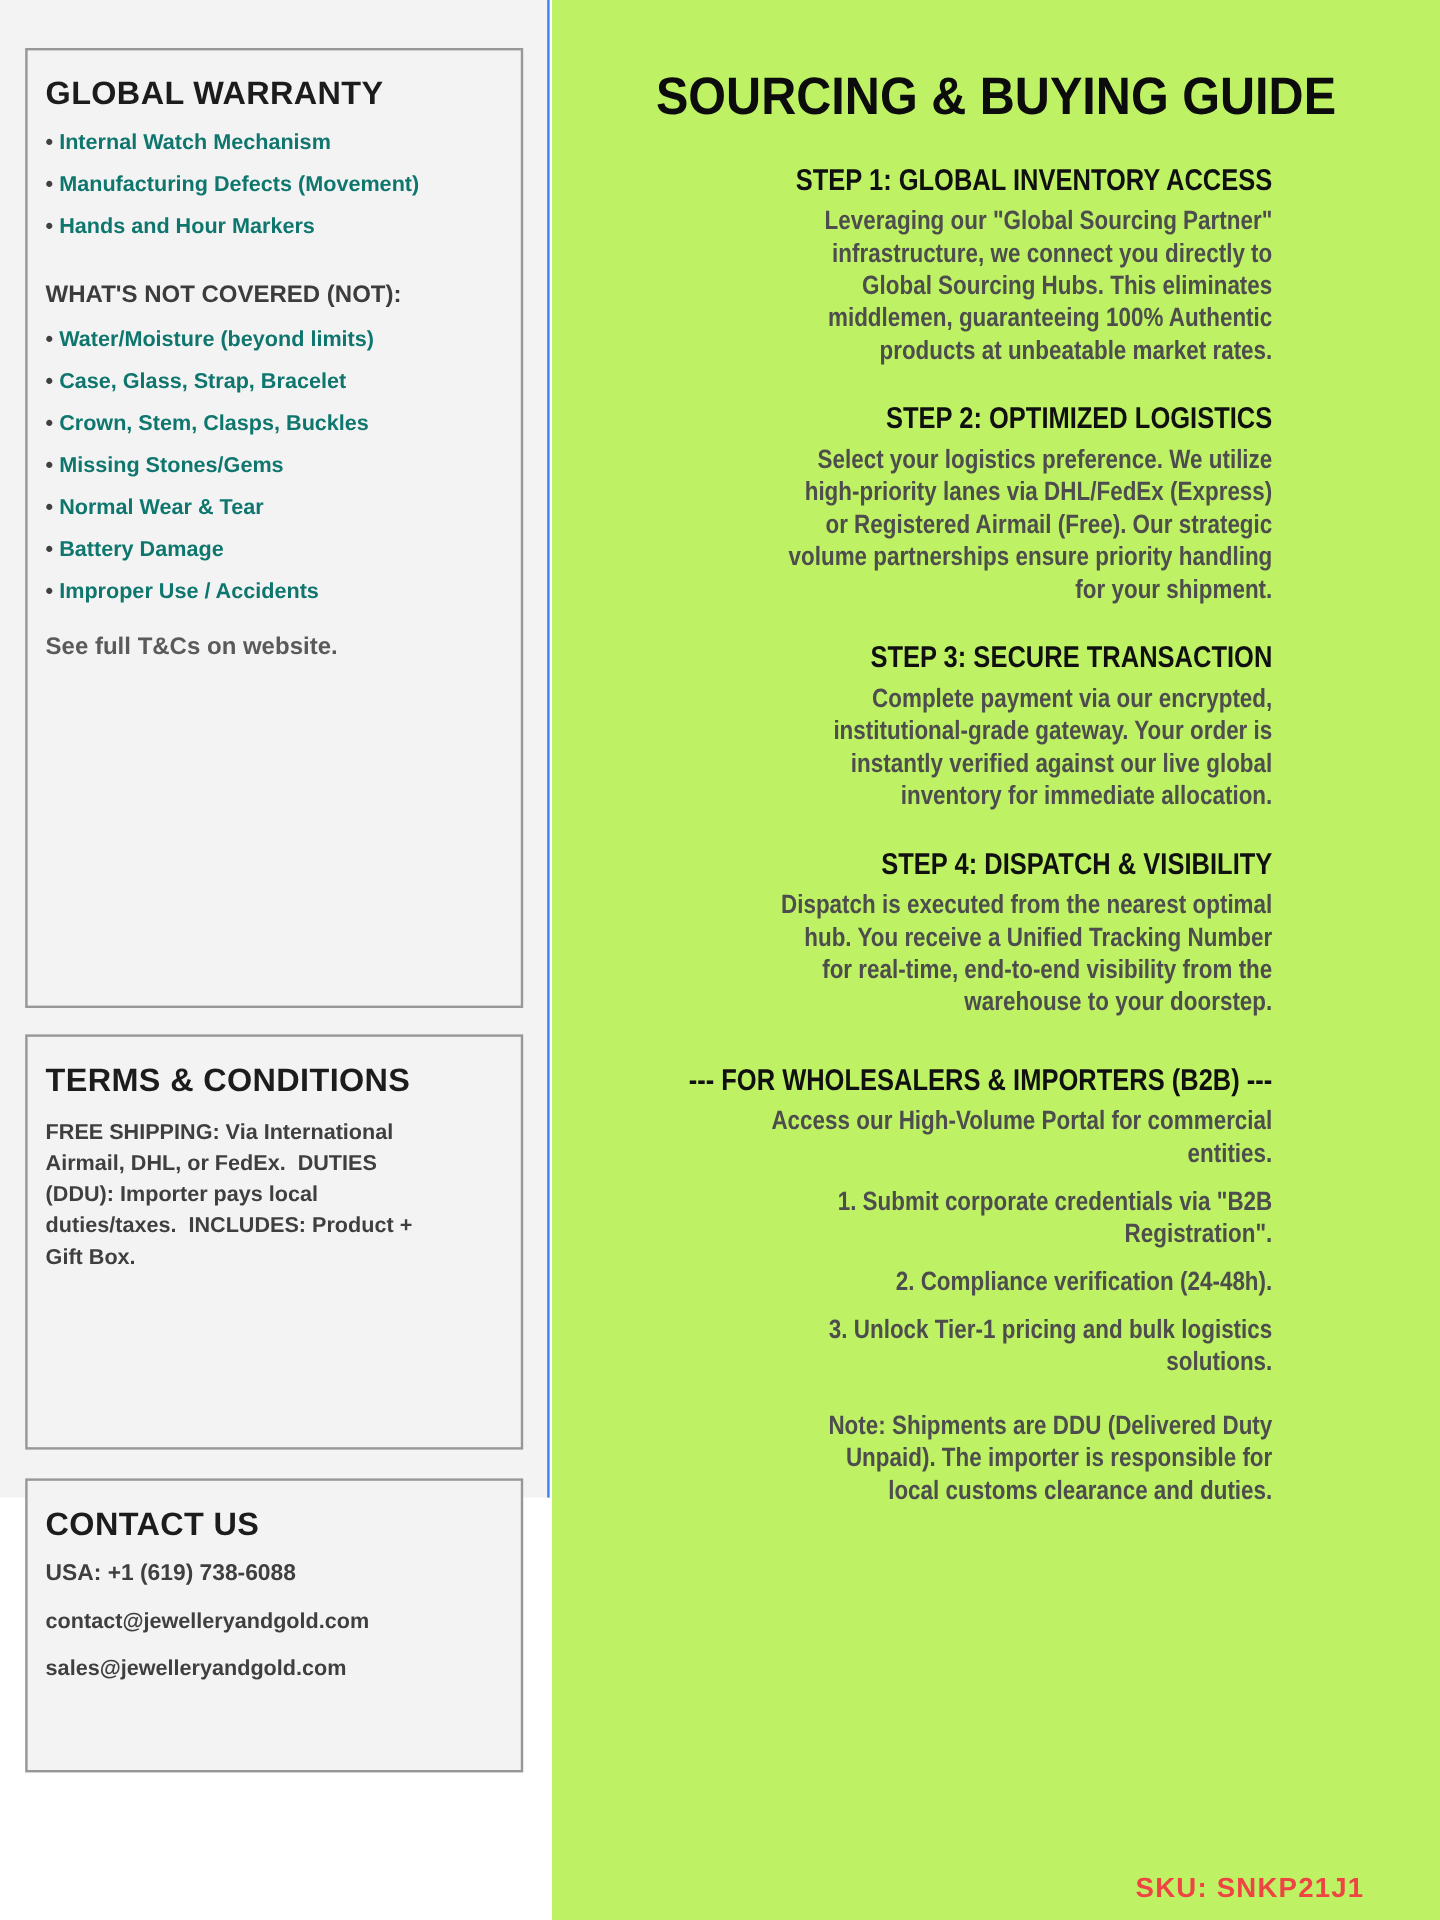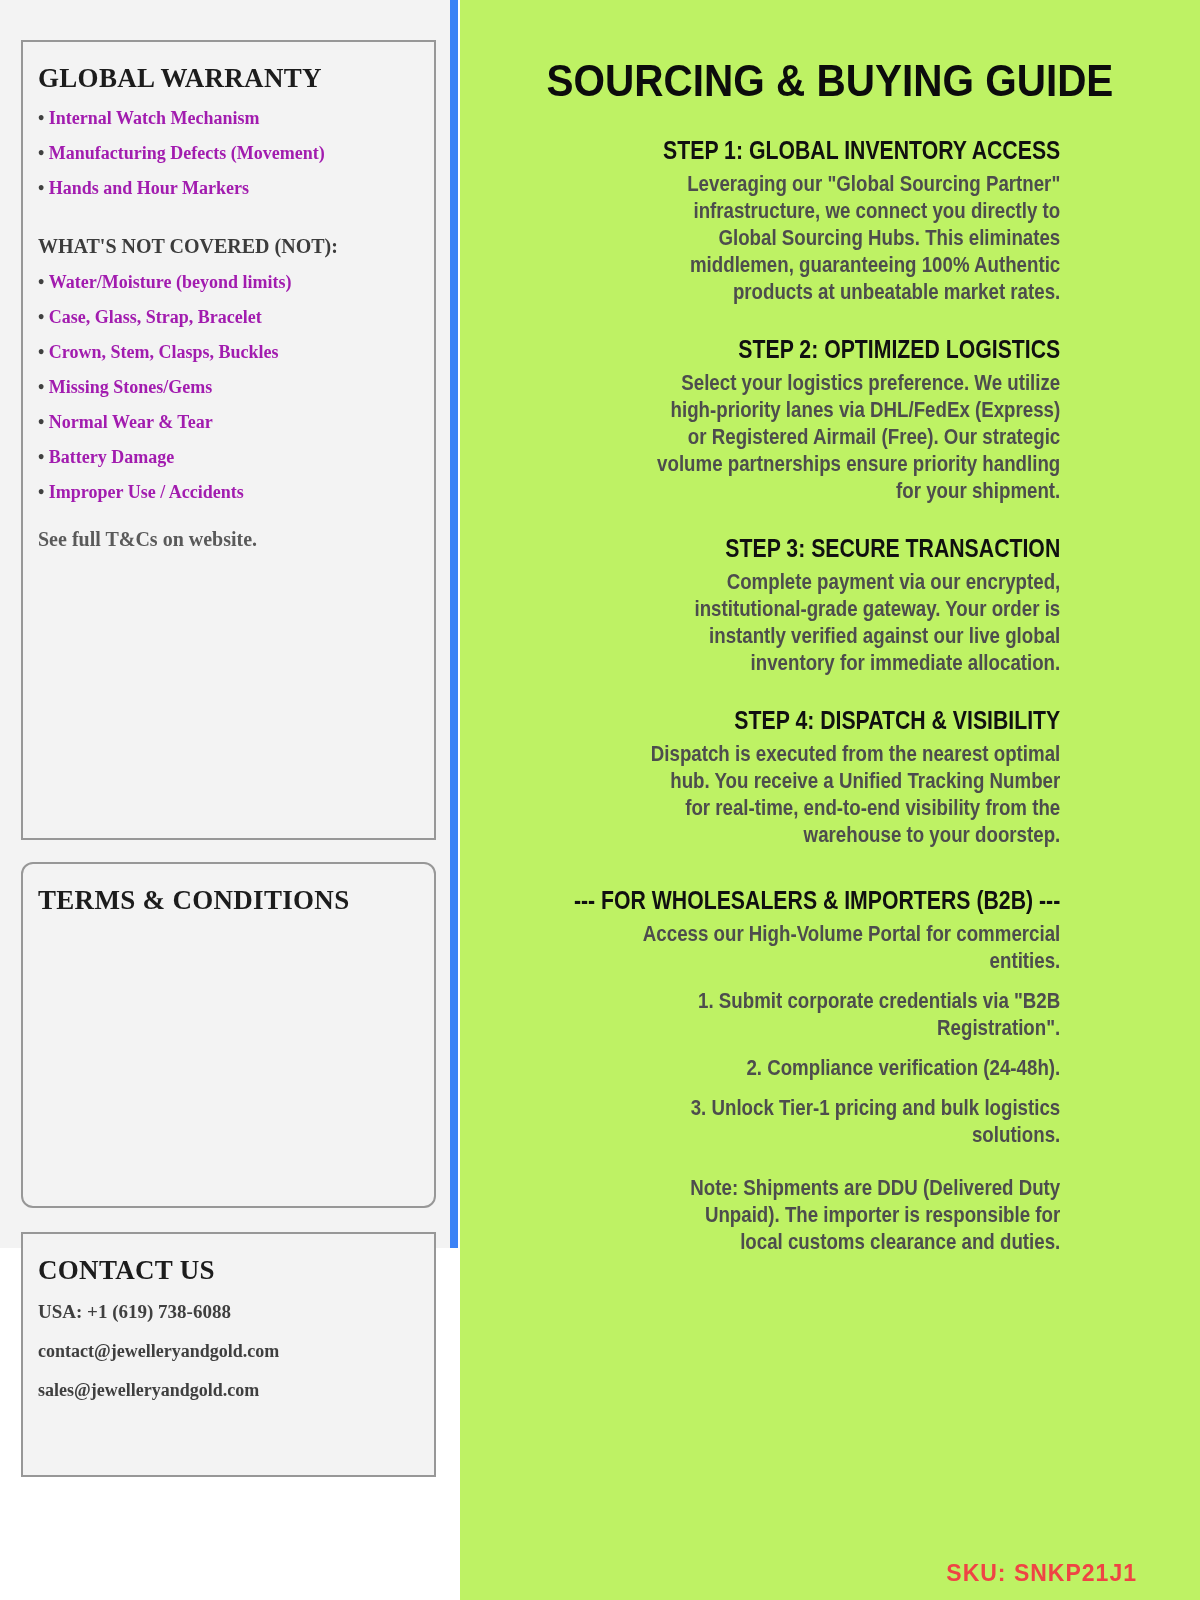--- a/index.html
+++ b/index.html
@@ -5,40 +5,40 @@
   html,body{margin:0;padding:0;}
   body{
     width:1200px;height:1600px;position:relative;overflow:hidden;
     background:#ffffff;
     font-family:"Liberation Sans", sans-serif;
     -webkit-font-smoothing:antialiased;
   }
   
   .sidebar{
     position:absolute;left:0;top:0;width:458px;height:1248px;
-    background:#f3f3f3;border-right:8px solid #3b82f6;box-sizing:border-box;font-family:Liberation Serif, serif;
+    background:#f3f3f3;border-right:2px solid #3b82f6;box-sizing:border-box;
   }
   .panel{
     position:absolute;left:21px;width:415px;box-sizing:border-box;
     border:2px solid #979797;background:#f3f3f3;padding:0 15px;
   }
   .panel-warranty{top:40px;height:800px;}
-  .panel-terms{top:862px;height:346px;border-radius:12px;}
+  .panel-terms{top:862px;height:346px;}
   .panel-contact{top:1232px;height:245px;}
   .panel-title{
     margin:20px 0 0 0;font-size:27px;font-weight:bold;color:#1c1c1c;
     letter-spacing:0.3px;line-height:32px;
   }
   .sub-heading{
     margin:13px 0 0 0;font-size:20px;font-weight:bold;color:#3c3c3c;line-height:24px;
   }
   .sub-heading.second{margin-top:36px;}
   ul.bullets{list-style:none;margin:14px 0 0 0;padding:0;}
   ul.bullets li{
-    font-size:18px;font-weight:bold;color:#a21caf;line-height:20px;
+    font-size:18px;font-weight:bold;color:#0f766e;line-height:20px;
     margin:0 0 15px 0;
   }
   ul.bullets li::before{content:"\2022\00a0";color:#404040;}
   .footnote{
     margin:26px 0 0 0;font-size:20px;font-weight:bold;color:#5a5a5a;line-height:22px;
   }
   .terms-body{
     margin:14px 0 0 0;font-size:18px;font-weight:bold;color:#3f3f3f;
     line-height:26px;white-space:pre-wrap;
   }
@@ -92,20 +92,25 @@
       <li>Missing Stones/Gems</li>
       <li>Normal Wear &amp; Tear</li>
       <li>Battery Damage</li>
       <li>Improper Use / Accidents</li>
     </ul>
     <p class="footnote">See full T&amp;Cs on website.</p>
   </section>
 
   <section class="panel panel-terms">
     <h2 class="panel-title">TERMS &amp; CONDITIONS</h2>
+    <p class="terms-body">FREE SHIPPING: Via International
+Airmail, DHL, or FedEx.  DUTIES
+(DDU): Importer pays local
+duties/taxes.  INCLUDES: Product +
+Gift Box.</p>
   </section>
 
   <section class="panel panel-contact">
     <h2 class="panel-title">CONTACT US</h2>
     <p class="contact-line first">USA: +1 (619) 738-6088</p>
     <p class="contact-line">contact@jewelleryandgold.com</p>
     <p class="contact-line">sales@jewelleryandgold.com</p>
   </section>
 
 </div>

